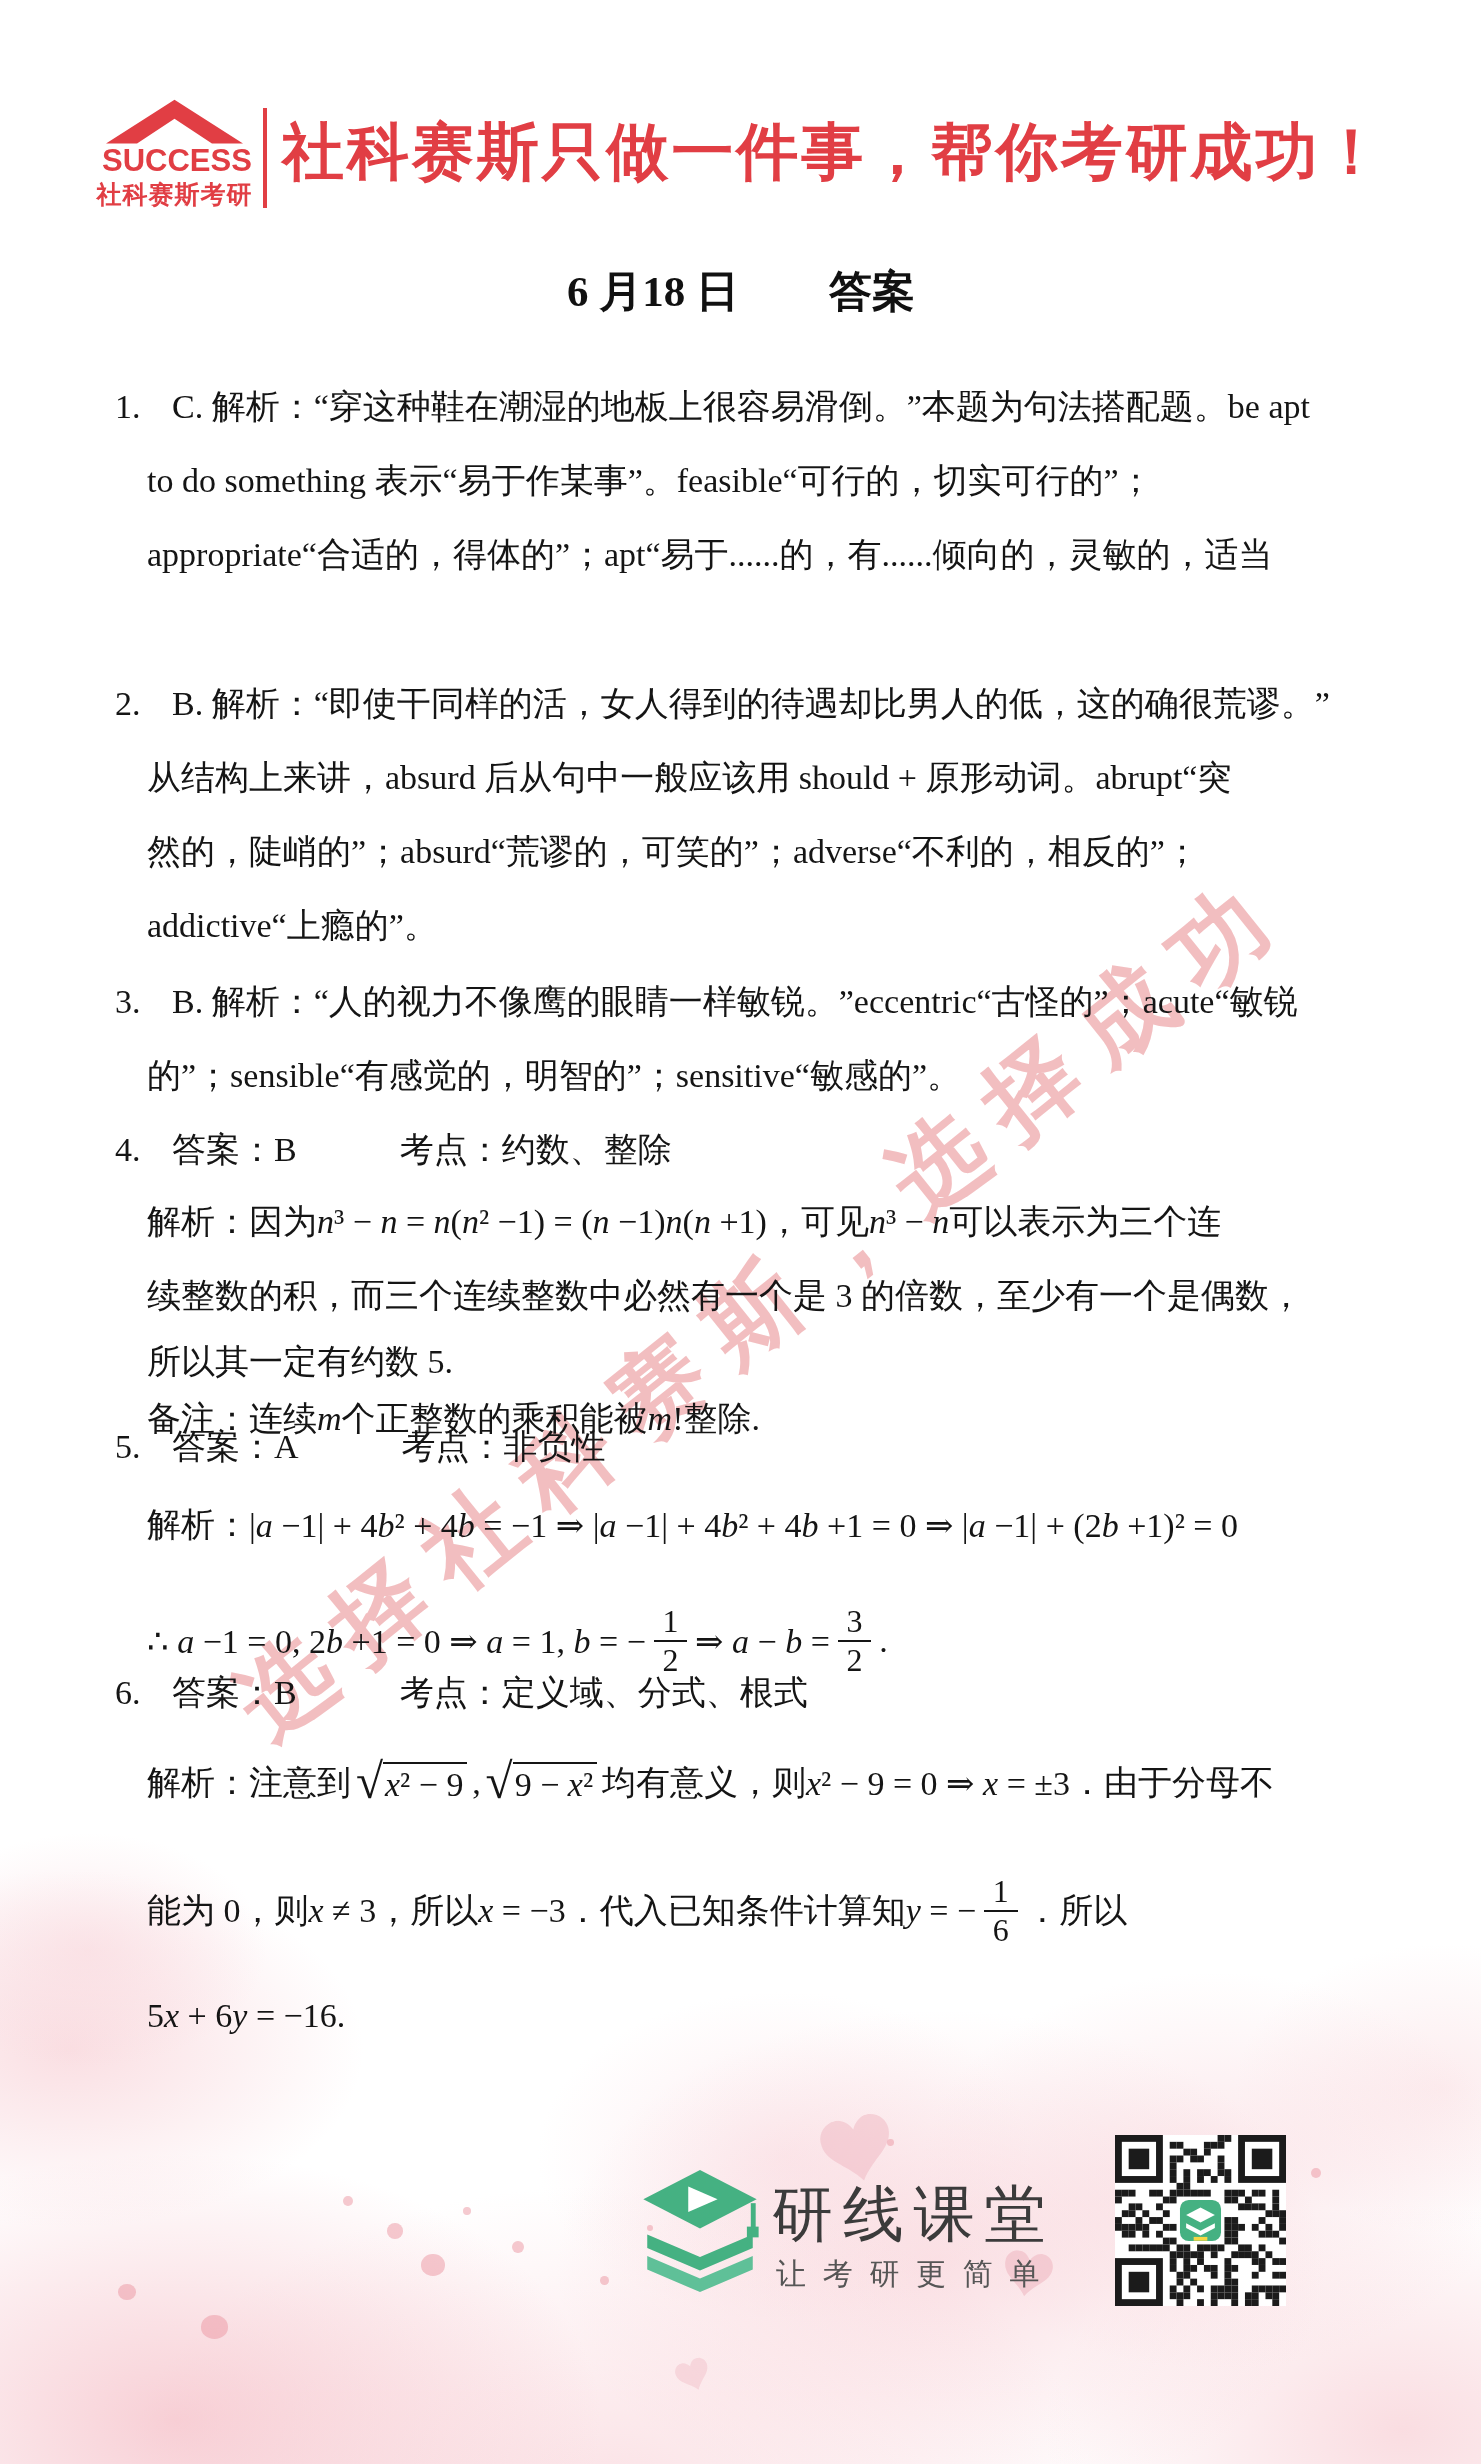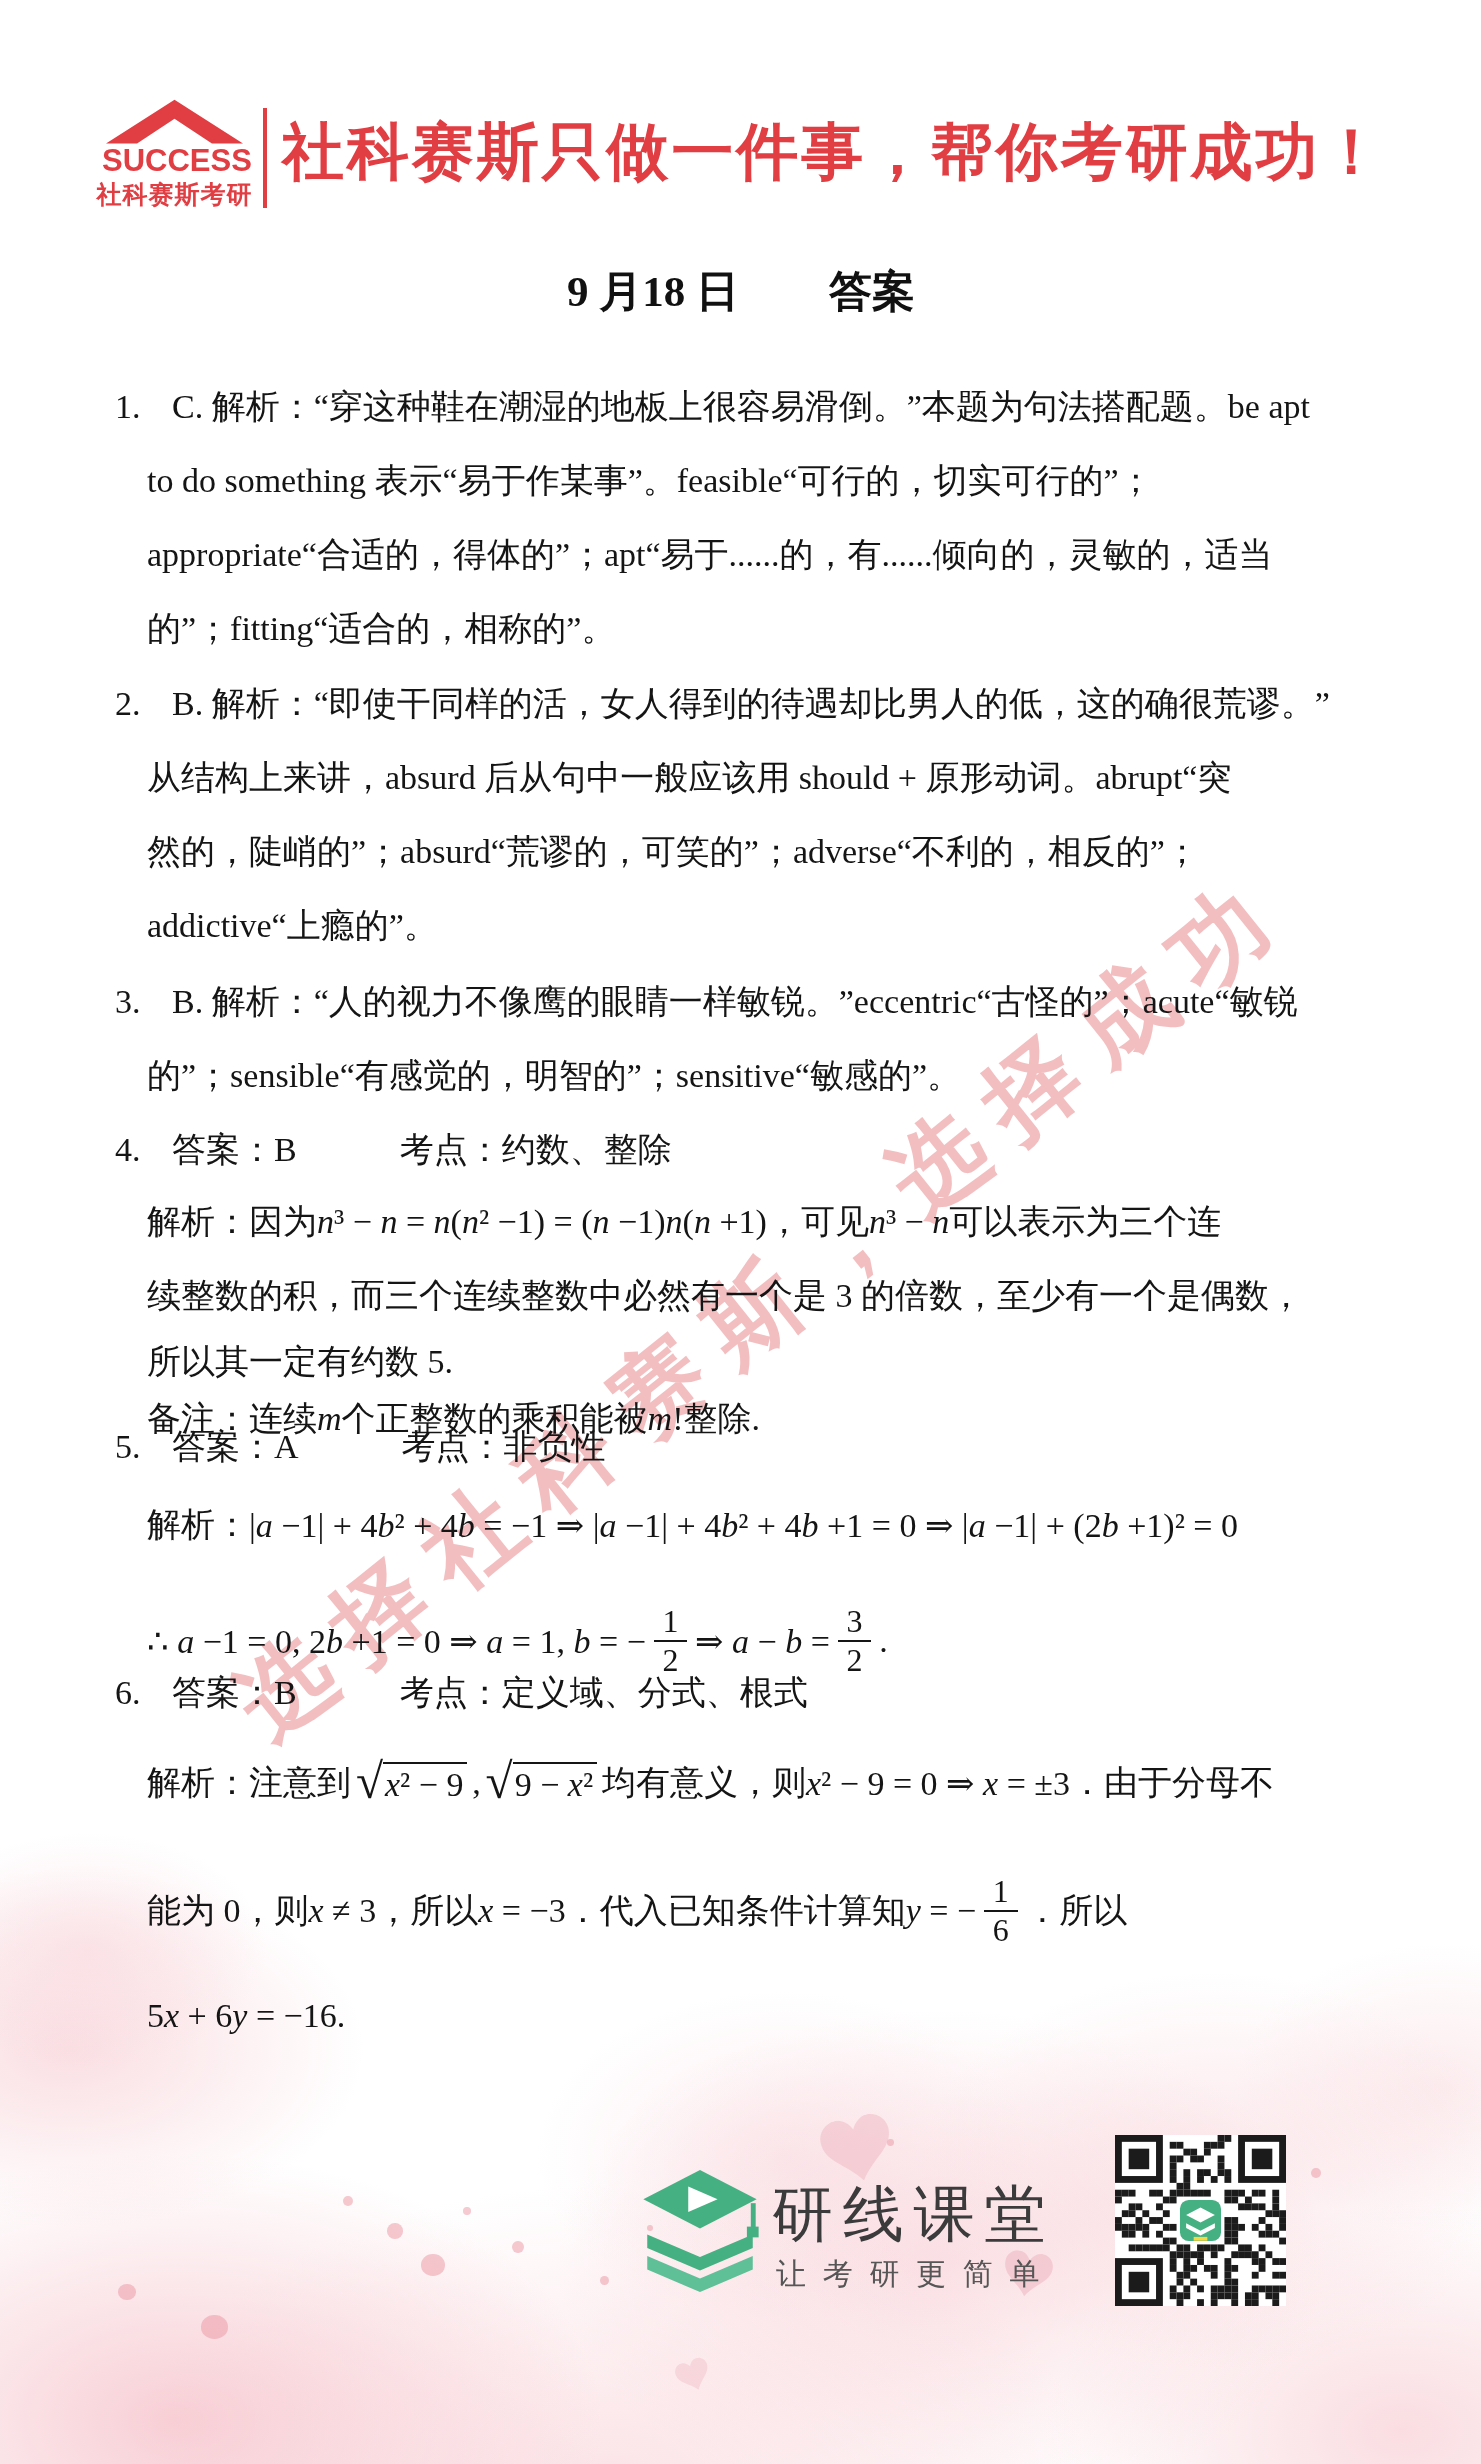--- a/index.html
+++ b/index.html
@@ -97,38 +97,35 @@
     <svg class="logo-triangle" width="137" height="49" viewBox="0 0 150 50">
       <polygon points="75,0 150,48 116,48 75,21 34,48 0,48" fill="#e13e44"></polygon>
     </svg>
     <div class="logo-success">SUCCESS</div>
     <div class="logo-sub">社科赛斯考研</div>
     <div class="logo-divider"></div>
     <div class="slogan">社科赛斯只做一件事，帮你考研成功！</div>
   </div>
 
   <div class="doc-title">
-    <span>9 月18 日</span>
+    <span>6 月18 日</span>
     <span>答案</span>
   </div>
 
   <div id="items">
       <div class="item" style="top: 370px;">
         <div class="line" style="height: 74px;">
           <span class="inum">1.</span>
           <span class="txt">C. 解析：“穿这种鞋在潮湿的地板上很容易滑倒。”本题为句法搭配题。be apt</span>
         </div>
         <div class="line cont" style="height: 74px;">
           <span class="txt">to do something  表示“易于作某事”。feasible“可行的，切实可行的”；</span>
         </div>
         <div class="line cont" style="height: 74px;">
           <span class="txt">appropriate“合适的，得体的”；apt“易于......的，有......倾向的，灵敏的，适当</span>
-        </div>
-        <div class="line cont" style="height: 74px;">
-          <span class="txt">的”；fitting“适合的，相称的”。</span>
         </div>
       </div>
       <div class="item" style="top: 667px;">
         <div class="line" style="height: 74px;">
           <span class="inum">2.</span>
           <span class="txt">B. 解析：“即使干同样的活，女人得到的待遇却比男人的低，这的确很荒谬。”</span>
         </div>
         <div class="line cont" style="height: 74px;">
           <span class="txt">从结构上来讲，absurd 后从句中一般应该用 should + 原形动词。abrupt“突</span>
         </div>

